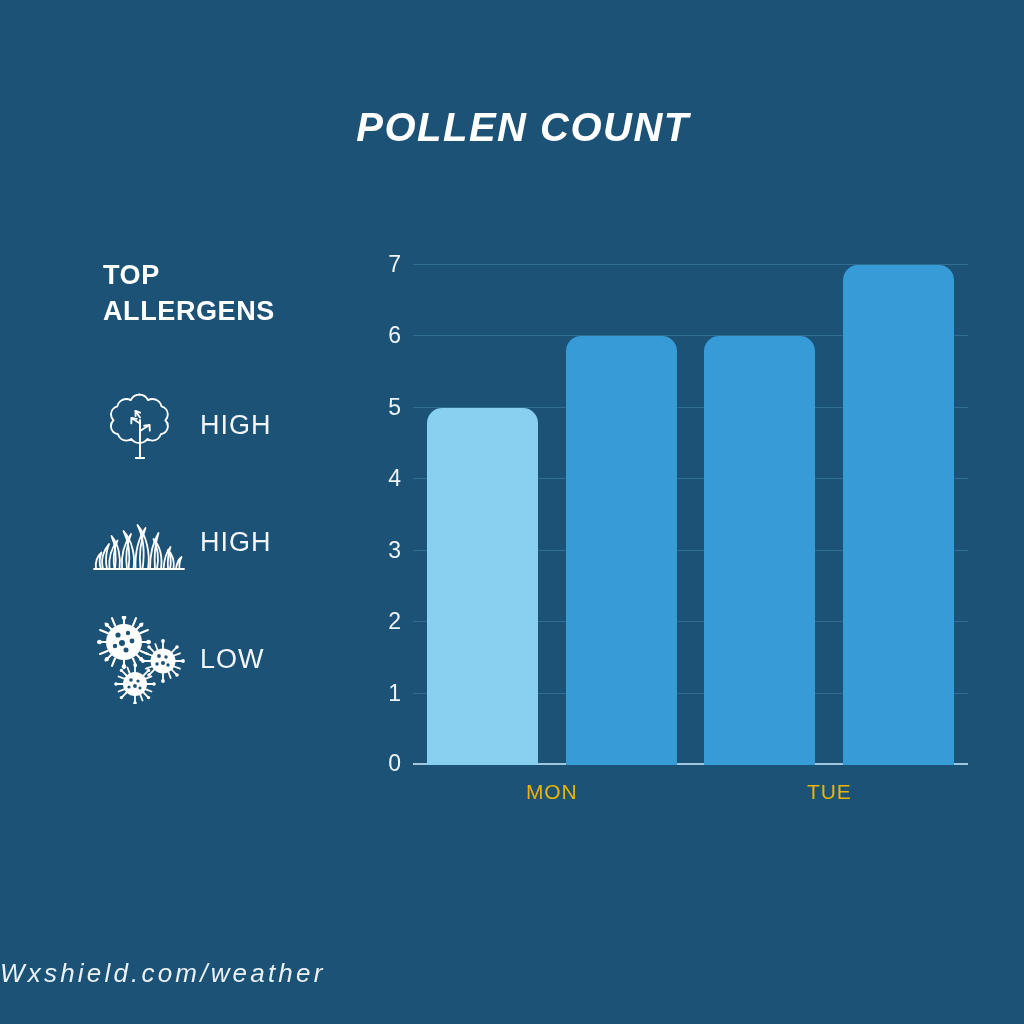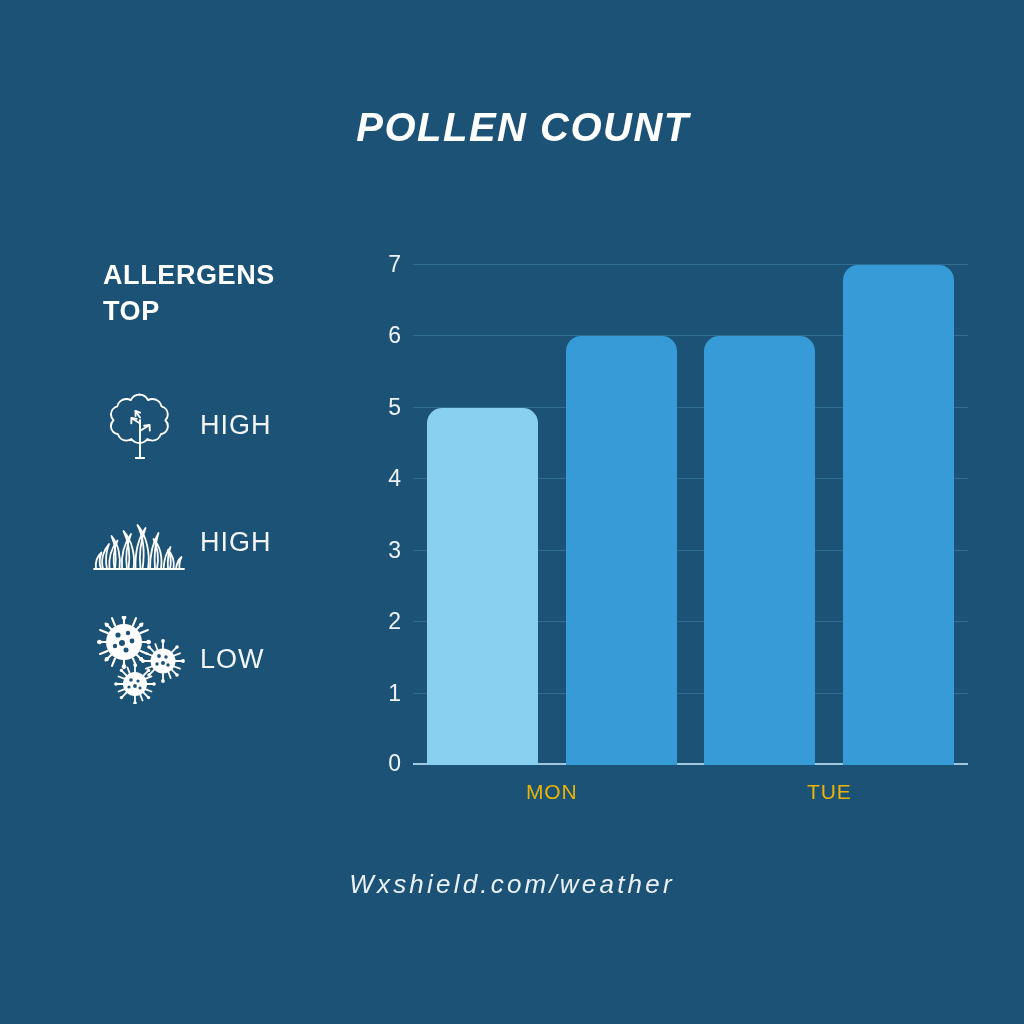--- a/index.html
+++ b/index.html
@@ -141,41 +141,40 @@
     text-align: center;
     color: #eab308;
     font-size: 21px;
     letter-spacing: 0.8px;
     padding-top: 12px;
   }
 
   
   .footer {
     position: absolute;
-    top: 869px;
+    top: 958px;
     left: 0;
     width: 1024px;
-    text-align: center;
     color: #eaf1f6;
     font-size: 26px;
     font-style: italic;
     letter-spacing: 3.2px;
   }
 </style>
 </head>
 <body>
 
 <div class="canvas">
 
   <div class="title">POLLEN COUNT</div>
 
   <div class="sidebar">
     <div class="sidebar-heading">
+      <div>TOP</div>
       <div>ALLERGENS</div>
-      <div>TOP</div>
     </div>
 
     <div class="allergen-list">
 
       <div class="allergen-row">
         <span class="allergen-icon">
           <svg width="72" height="78" viewBox="0 0 72 78" fill="none" stroke="#ffffff" stroke-width="1.9" stroke-linecap="round" stroke-linejoin="round">
             <path d="M36 7.5c-4.2 0-7.6 2.3-9.2 5.6-1.3-.7-2.8-1.1-4.4-1.1-4.6 0-8.4 3.2-9.1 7.4-3.6 1-6.3 4.2-6.3 8 0 2.3 1 4.4 2.5 5.9-1.6 1.5-2.6 3.6-2.6 5.9 0 4.1 3.1 7.5 7.1 8.1 1 3.6 4.4 6.3 8.4 6.3 1.9 0 3.6-.6 5-1.6 1.8 2.4 4.7 4 8 4s6.2-1.6 8-4c1.4 1 3.1 1.6 5 1.6 4 0 7.4-2.7 8.4-6.3 4-.6 7.1-4 7.1-8.1 0-2.3-1-4.4-2.6-5.9 1.5-1.5 2.5-3.6 2.5-5.9 0-3.8-2.7-7-6.3-8-.7-4.2-4.5-7.4-9.1-7.4-1.6 0-3.1.4-4.4 1.1-1.6-3.3-5-5.6-9.2-5.6z"></path>
             <path d="M36 71V33"></path>
             <path d="M31.8 71h8.4"></path>

